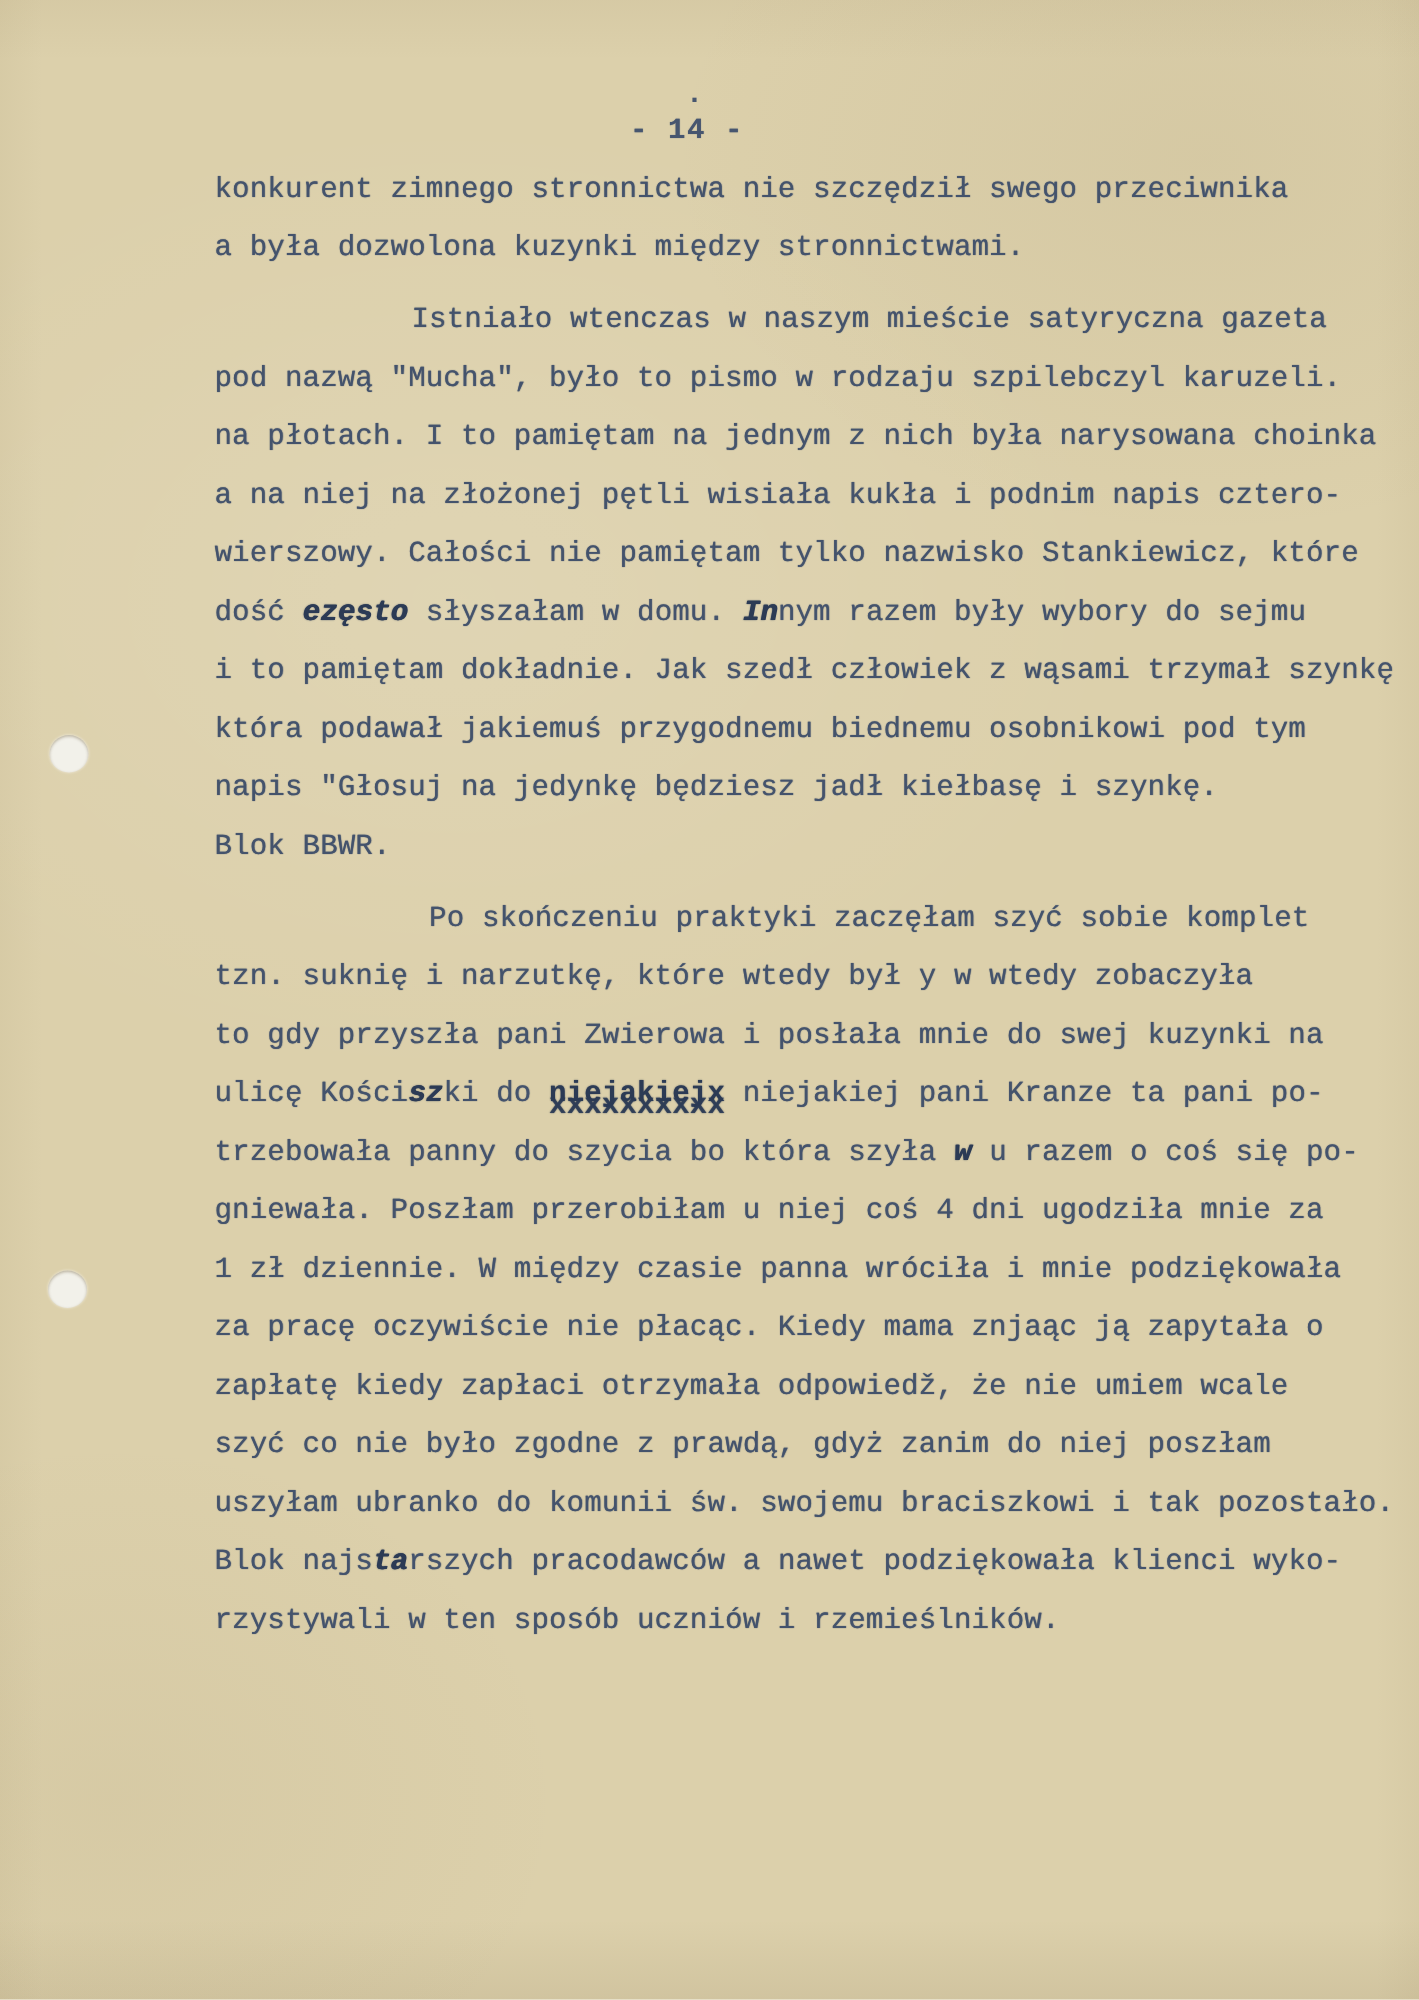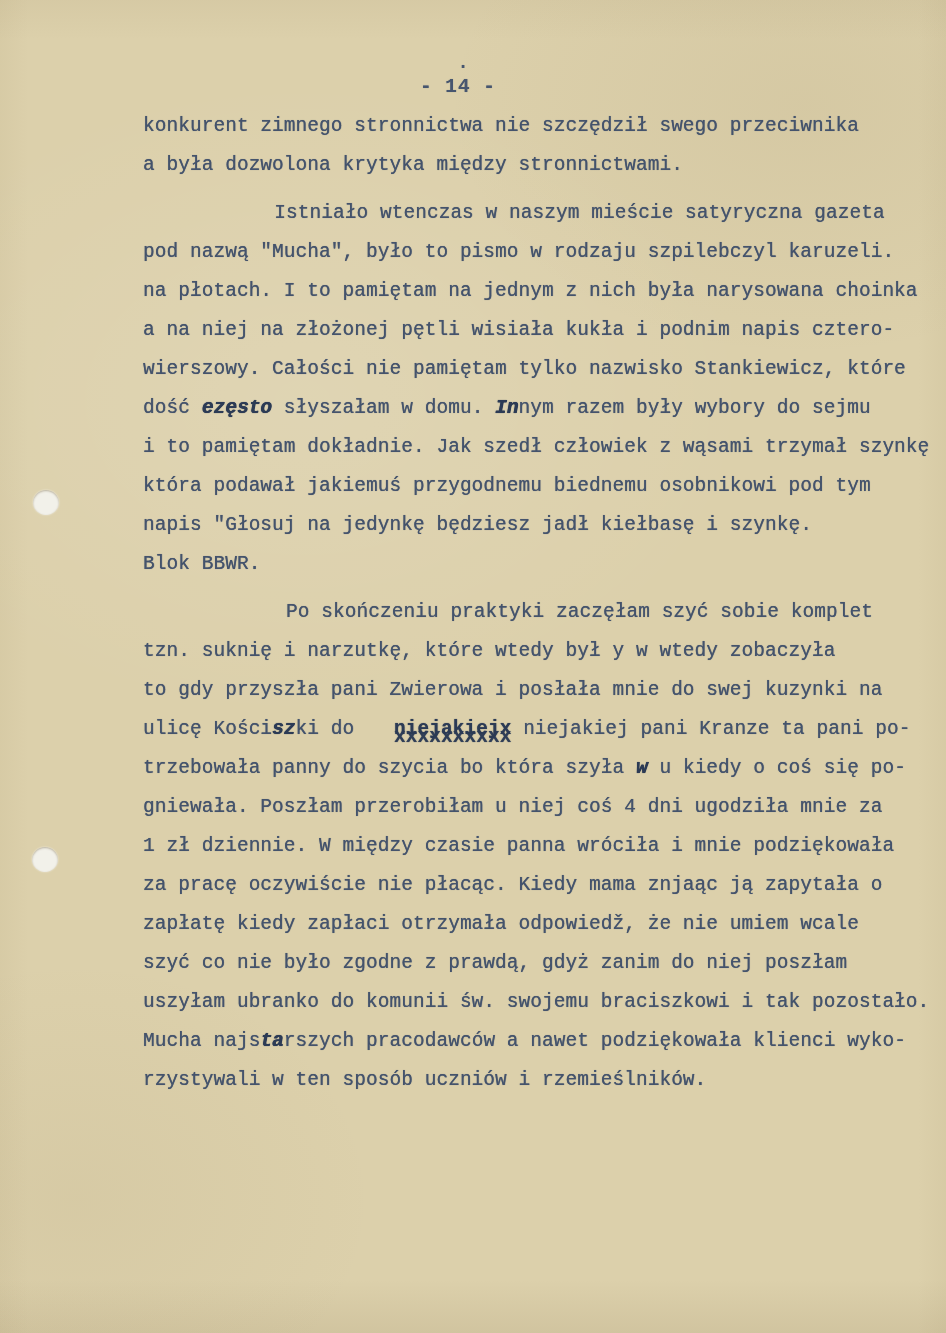--- a/index.html
+++ b/index.html
@@ -68,21 +68,20 @@
     font-weight: bold;
     color: #2c3b55;
     text-shadow: 0 0 1px rgba(44,59,85,0.9), 0.5px 0 0 #2c3b55;
     font-style: italic;
   }
   .xout {
     position: relative;
     font-weight: bold;
     color: #2c3b55;
     text-shadow: 0 0 1px rgba(44,59,85,0.9);
-    margin-left: 28px;
   }
   .xout::after {
     content: attr(data-over);
     position: absolute;
     left: 0;
     top: 0;
     color: rgba(44,59,85,0.85);
     font-weight: bold;
   }
   .hole {
@@ -99,38 +98,38 @@
 </head>
 <body>
 
 <div class="page">
   <div class="hole hole-top"></div>
   <div class="hole hole-bottom"></div>
   <div class="page-number">- 14 -</div>
   <div class="page-number-dot">.</div>
   <div class="text-block" id="text-block">
       <div class="line"><span>konkurent zimnego stronnictwa nie szczędził swego przeciwnika</span></div>
-      <div class="line"><span>a była dozwolona krytyka między stronnictwami.</span></div>
+      <div class="line"><span>a była dozwolona kuzynki między stronnictwami.</span></div>
       <div class="line indent gap"><span>Istniało wtenczas w naszym mieście satyryczna gazeta</span></div>
       <div class="line"><span>pod nazwą "Mucha", było to pismo w rodzaju szpilebczyl karuzeli.</span></div>
       <div class="line"><span>na płotach. I to pamiętam na jednym z nich była narysowana choinka</span></div>
       <div class="line"><span>a na niej na złożonej pętli wisiała kukła i podnim napis cztero-</span></div>
       <div class="line"><span>wierszowy. Całości nie pamiętam tylko nazwisko Stankiewicz, które</span></div>
       <div class="line"><span>dość </span><span class="ov">ezęsto</span><span> słyszałam w domu. </span><span class="ov">In</span><span>nym razem były wybory do sejmu</span></div>
       <div class="line"><span>i to pamiętam dokładnie. Jak szedł człowiek z wąsami trzymał szynkę</span></div>
       <div class="line"><span>która podawał jakiemuś przygodnemu biednemu osobnikowi pod tym</span></div>
       <div class="line"><span>napis "Głosuj na jedynkę będziesz jadł kiełbasę i szynkę.</span></div>
       <div class="line"><span>Blok BBWR.</span></div>
       <div class="line indent gap"><span>Po skończeniu praktyki zaczęłam szyć sobie komplet</span></div>
       <div class="line"><span>tzn. suknię i narzutkę, które wtedy był y w wtedy zobaczyła</span></div>
       <div class="line"><span>to gdy przyszła pani Zwierowa i posłała mnie do swej kuzynki na</span></div>
       <div class="line"><span>ulicę Kości</span><span class="ov">sz</span><span>ki do </span><span class="xout" data-over="xxxxxxxxxx">niejakiejx</span><span> niejakiej pani Kranze ta pani po-</span></div>
-      <div class="line"><span>trzebowała panny do szycia bo która szyła </span><span class="ov">w</span><span> u kiedy o coś się po-</span></div>
+      <div class="line"><span>trzebowała panny do szycia bo która szyła </span><span class="ov">w</span><span> u razem o coś się po-</span></div>
       <div class="line"><span>gniewała. Poszłam przerobiłam u niej coś 4 dni ugodziła mnie za</span></div>
       <div class="line"><span>1 zł dziennie. W między czasie panna wróciła i mnie podziękowała</span></div>
       <div class="line"><span>za pracę oczywiście nie płacąc. Kiedy mama znjaąc ją zapytała o</span></div>
       <div class="line"><span>zapłatę kiedy zapłaci otrzymała odpowiedž, że nie umiem wcale</span></div>
       <div class="line"><span>szyć co nie było zgodne z prawdą, gdyż zanim do niej poszłam</span></div>
       <div class="line"><span>uszyłam ubranko do komunii św. swojemu braciszkowi i tak pozostało.</span></div>
-      <div class="line"><span>Mucha najs</span><span class="ov">ta</span><span>rszych pracodawców a nawet podziękowała klienci wyko-</span></div>
+      <div class="line"><span>Blok najs</span><span class="ov">ta</span><span>rszych pracodawców a nawet podziękowała klienci wyko-</span></div>
       <div class="line"><span>rzystywali w ten sposób uczniów i rzemieślników.</span></div>
     </div>
 </div>
 
 </body></html>

